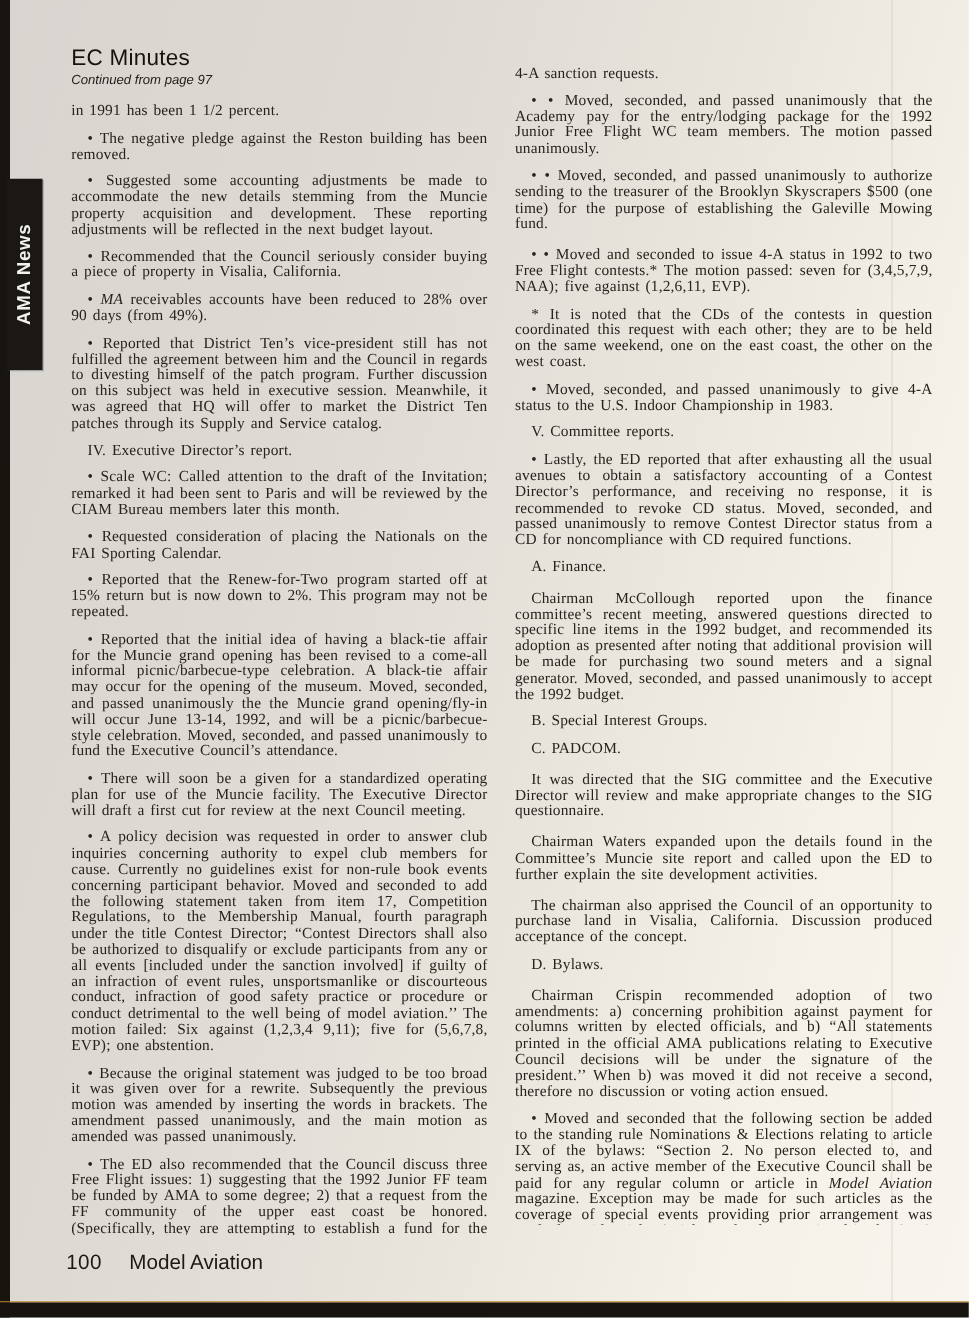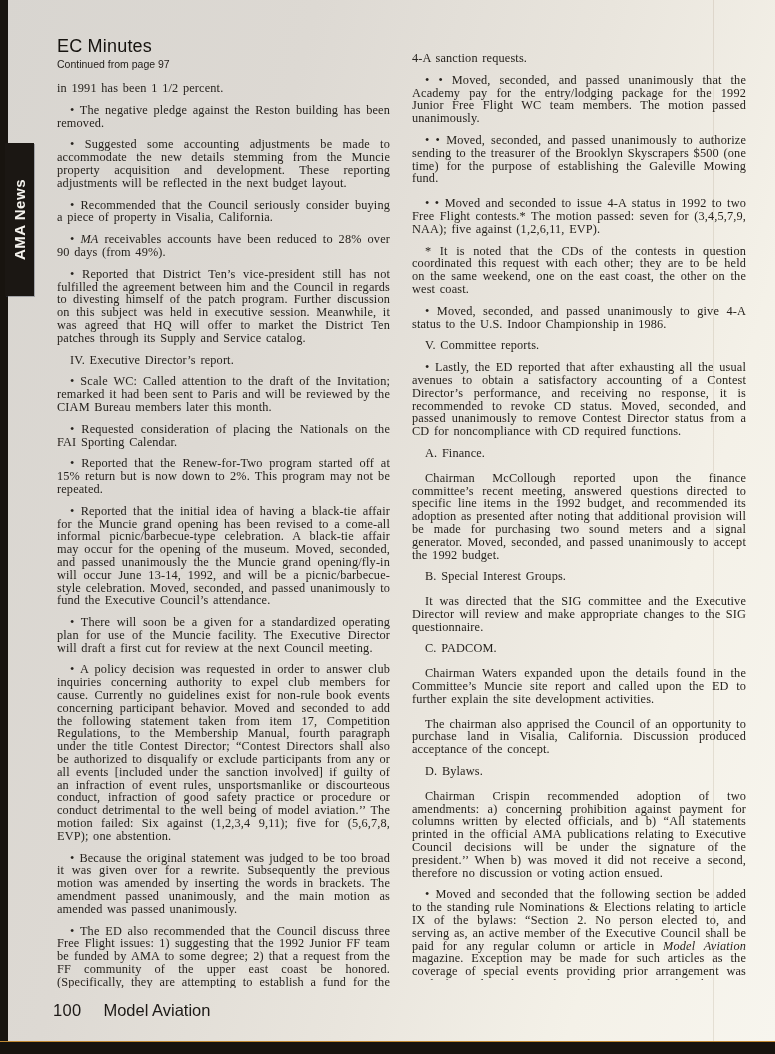--- a/index.html
+++ b/index.html
@@ -20,21 +20,21 @@
   }
   .crease{position:absolute;left:713px;top:0;width:1px;height:1042px;background:rgba(150,130,100,.18);}
   .col{position:absolute;overflow:hidden;}
   .col-left{left:57px;top:36px;width:333px;height:952px;}
   .col-right{left:412px;top:40px;width:334px;height:940px;}
   h1.title{
     font-family:"Liberation Sans",sans-serif;font-size:18px;font-weight:normal;
     margin:0 0 1px 0;color:#16130f;letter-spacing:.2px;
   }
   .continued{
-    font-family:"Liberation Sans",sans-serif;font-size:10.5px;
+    font-family:"Liberation Sans",sans-serif;font-style:italic;font-size:10.5px;
     color:#201c18;margin:0 0 9px 0;
   }
   .para{
     font-size:12.3px;line-height:12.8px;text-align:justify;
     text-indent:13px;margin-top:9px;word-spacing:1.4px;letter-spacing:.15px;
   }
   .para.tight{margin-top:12px;}
   .para.flush{text-indent:0;}
   .footer{
     position:absolute;left:53px;top:1001px;
@@ -77,28 +77,28 @@
       <div class="para">• The ED also recommended that the Council discuss three Free Flight issues: 1) suggesting that the 1992 Junior FF team be funded by AMA to some degree; 2) that a request from the FF community of the upper east coast be honored. (Specifically, they are attempting to establish a fund for the purpose of maintaining the chase paths at the Galeville flying site); and 3) consider three</div>
     </div>
 </div>
 
 <div class="col col-right" id="rightcol">
     <div class="para tight flush">4-A sanction requests.</div>
     <div class="para">• • Moved, seconded, and passed unanimously that the Academy pay for the entry/lodging package for the 1992 Junior Free Flight WC team members. The motion passed unanimously.</div>
     <div class="para">• • Moved, seconded, and passed unanimously to authorize sending to the treasurer of the Brooklyn Skyscrapers $500 (one time) for the purpose of establishing the Galeville Mowing fund.</div>
     <div class="para tight">• • Moved and seconded to issue 4-A status in 1992 to two Free Flight contests.* The motion passed: seven for (3,4,5,7,9, NAA); five against (1,2,6,11, EVP).</div>
     <div class="para">* It is noted that the CDs of the contests in question coordinated this request with each other; they are to be held on the same weekend, one on the east coast, the other on the west coast.</div>
-    <div class="para">• Moved, seconded, and passed unanimously to give 4-A status to the U.S. Indoor Championship in 1986.</div>
+    <div class="para">• Moved, seconded, and passed unanimously to give 4-A status to the U.S. Indoor Championship in 1983.</div>
     <div class="para">V. Committee reports.</div>
     <div class="para">• Lastly, the ED reported that after exhausting all the usual avenues to obtain a satisfactory accounting of a Contest Director’s performance, and receiving no response, it is recommended to revoke CD status. Moved, seconded, and passed unanimously to remove Contest Director status from a CD for noncompliance with CD required functions.</div>
     <div class="para">A. Finance.</div>
     <div class="para tight">Chairman McCollough reported upon the finance committee’s recent meeting, answered questions directed to specific line items in the 1992 budget, and recommended its adoption as presented after noting that additional provision will be made for purchasing two sound meters and a signal generator. Moved, seconded, and passed unanimously to accept the 1992 budget.</div>
     <div class="para">B. Special Interest Groups.</div>
+    <div class="para">C. PADCOM.</div>
     <div class="para tight">It was directed that the SIG committee and the Executive Director will review and make appropriate changes to the SIG questionnaire.</div>
-    <div class="para">C. PADCOM.</div>
     <div class="para tight">Chairman Waters expanded upon the details found in the Committee’s Muncie site report and called upon the ED to further explain the site development activities.</div>
     <div class="para tight">The chairman also apprised the Council of an opportunity to purchase land in Visalia, California. Discussion produced acceptance of the concept.</div>
     <div class="para">D. Bylaws.</div>
     <div class="para tight">Chairman Crispin recommended adoption of two amendments: a) concerning prohibition against payment for columns written by elected officials, and b) “All statements printed in the official AMA publications relating to Executive Council decisions will be under the signature of the president.’’ When b) was moved it did not receive a second, therefore no discussion or voting action ensued.</div>
     <div class="para">• Moved and seconded that the following section be added to the standing rule Nominations &amp; Elections relating to article IX of the bylaws: “Section 2. No person elected to, and serving as, an active member of the Executive Council shall be paid for any regular column or article in <i>Model Aviation</i> magazine. Exception may be made for such articles as the coverage of special events providing prior arrangement was made for said article. Articles and columns printed in the AMA News section are not paid contributions. No paid columns may be submitted after the individual has been placed on the ballot.’’</div>
     <div class="para tight">The motion passed: Six for (1,2,3,4,8,11); five against (5,6,7,9, EVP); one abstained (NAA).</div>
     <div class="para">E. Sound.</div>
   </div>
 
 <div class="footer">

